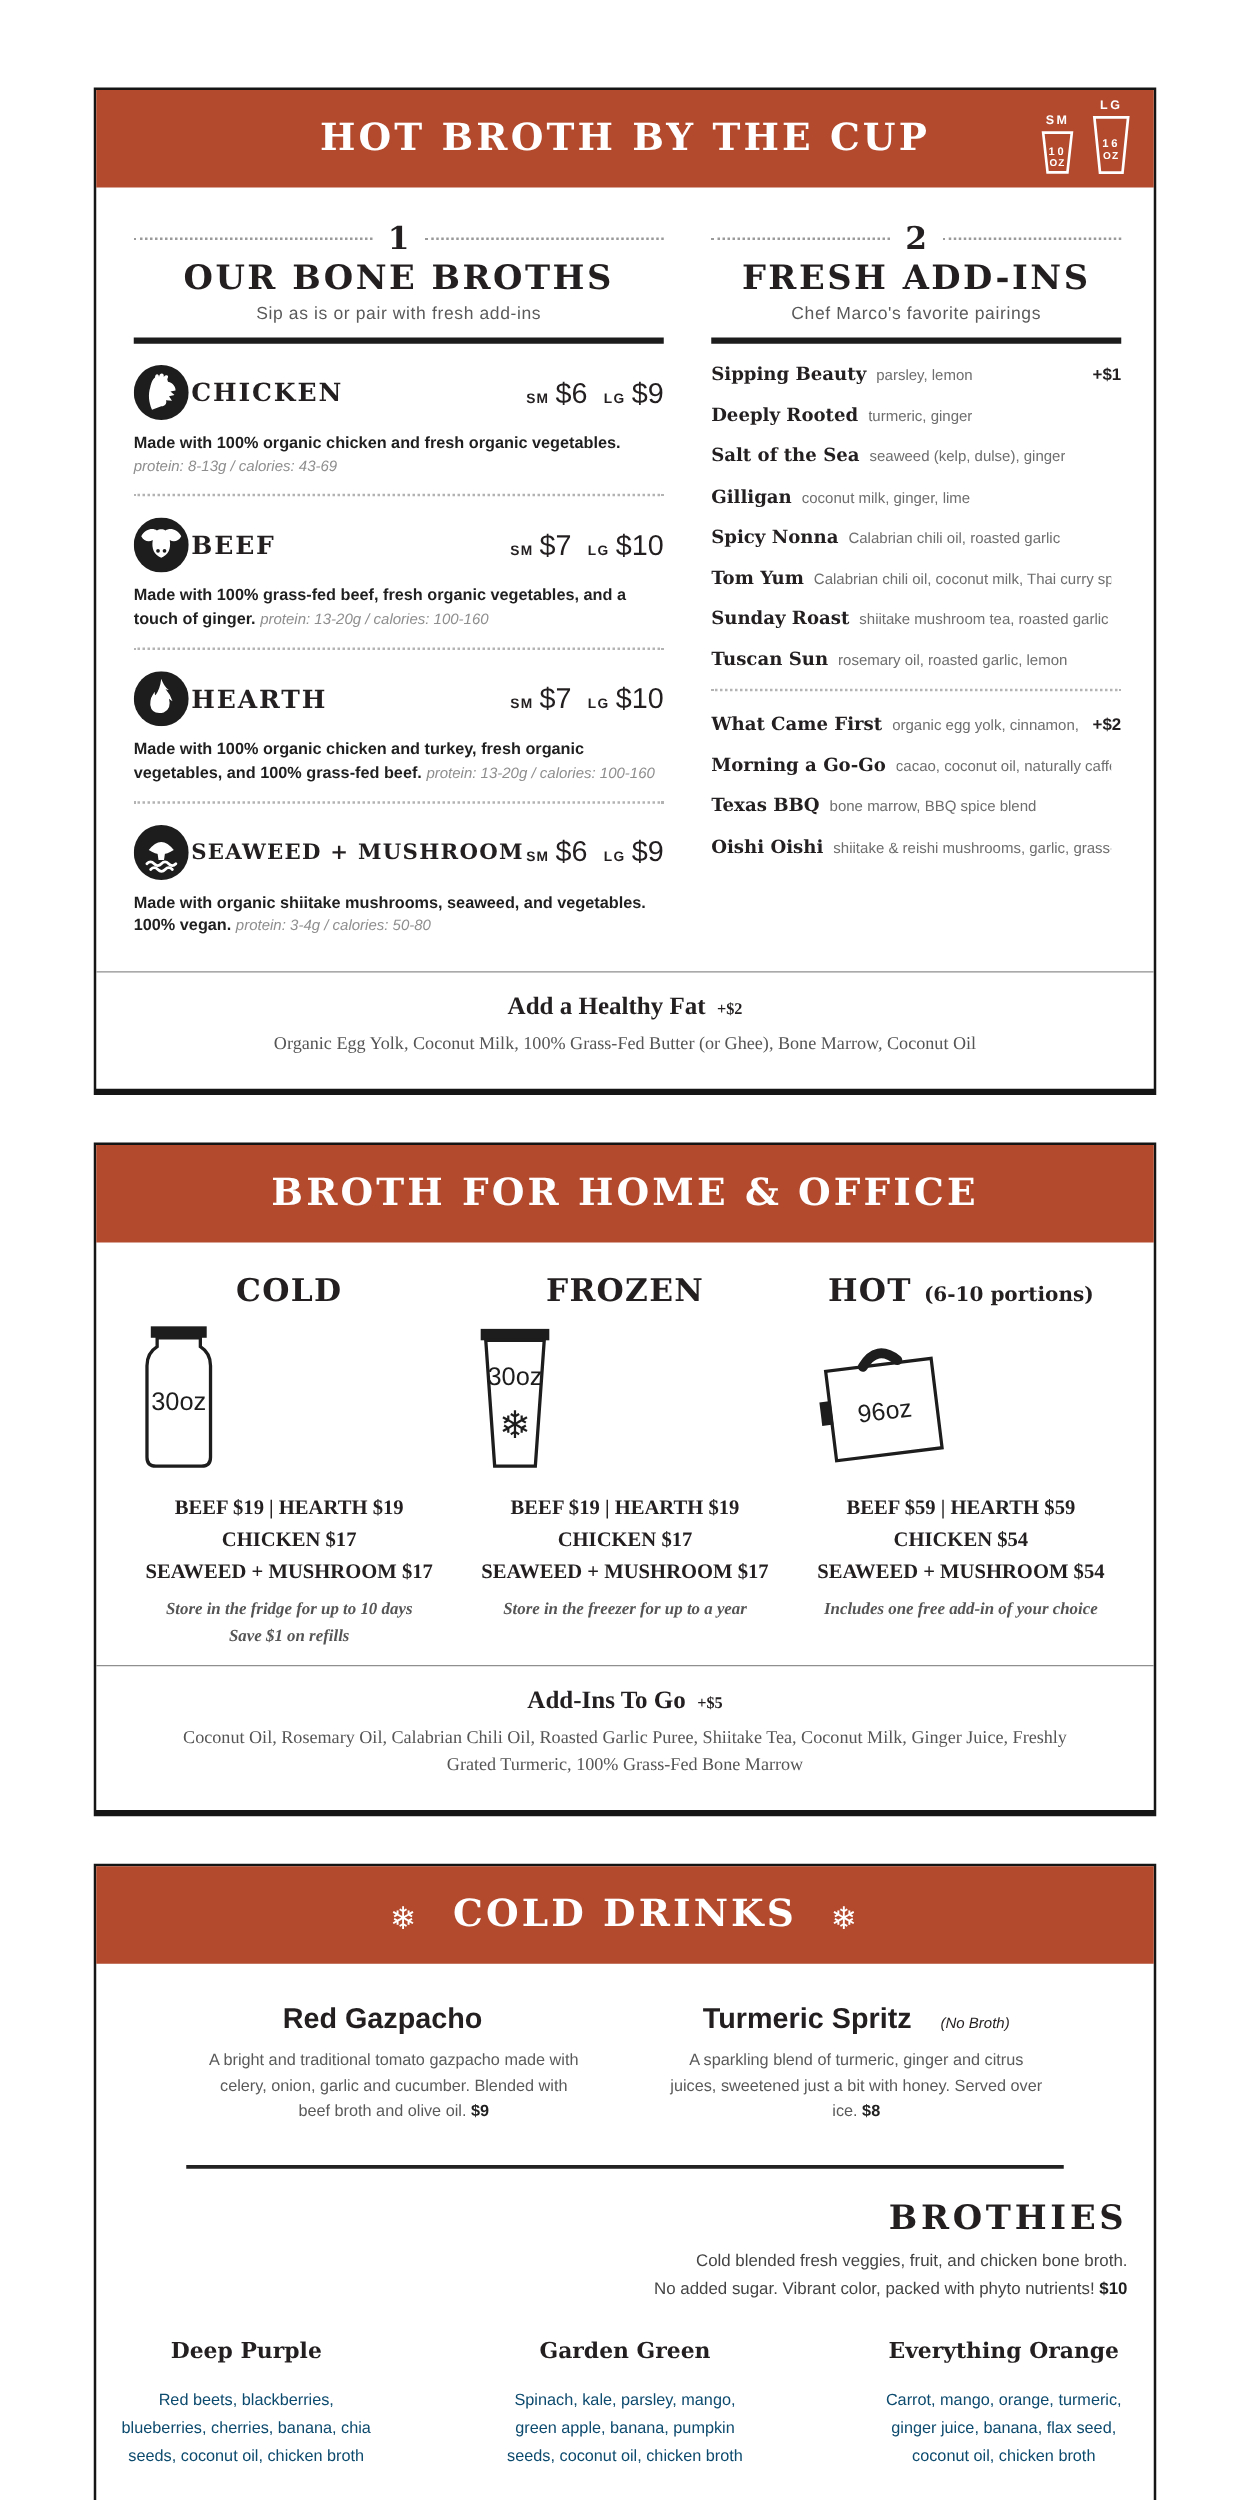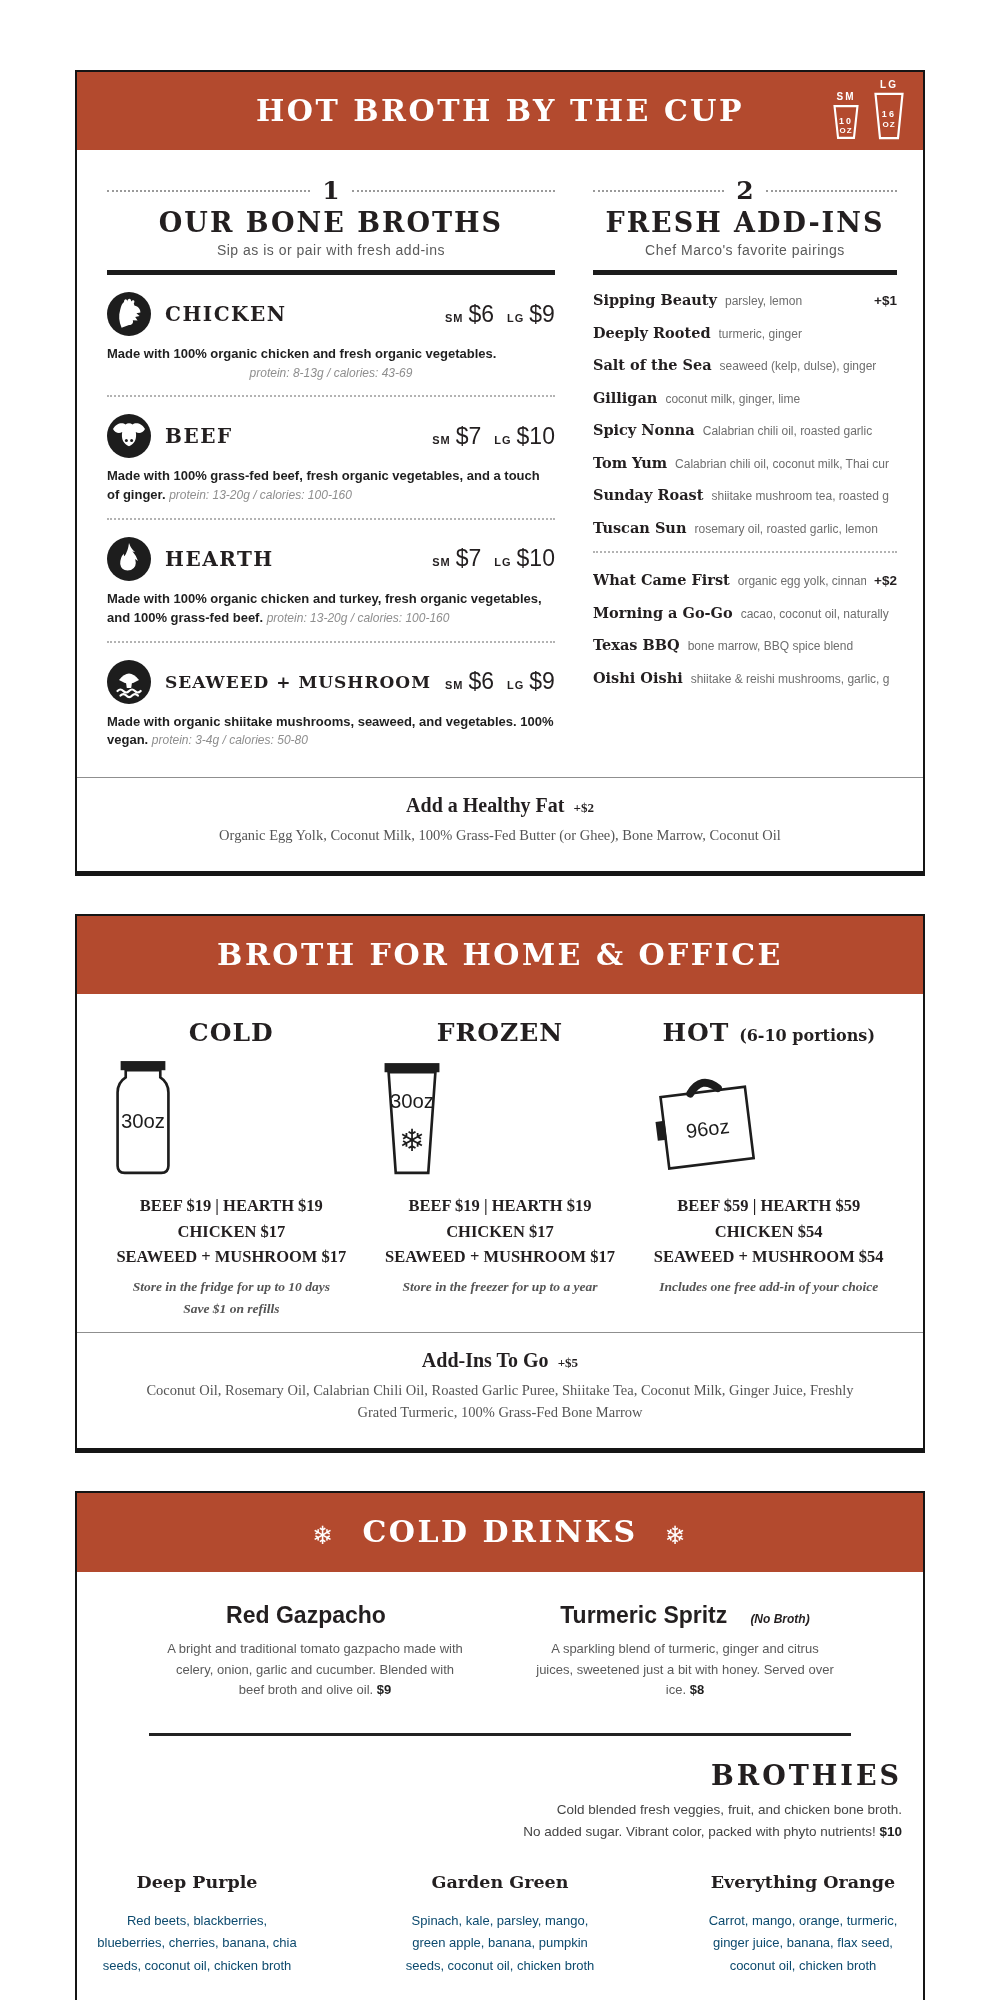--- a/index.html
+++ b/index.html
@@ -19,31 +19,31 @@
   .col-l{flex:0 0 360px;}
   .col-r{flex:1;min-width:0;}
   .numrow{display:flex;align-items:center;gap:12px;margin-bottom:2px;}
   .dotline{flex:1;border-top:2px dotted #9a9a9a;}
   .num{font-family:"DejaVu Serif",serif;font-weight:bold;font-size:25px;}
   .col-title{text-align:center;font-family:"DejaVu Serif",serif;font-weight:bold;font-size:27px;letter-spacing:2px;}
   .col-sub{text-align:center;color:#5a5a5a;font-size:14px;letter-spacing:0.5px;margin:4px 0 12px 0;font-family:"Liberation Sans",sans-serif;}
   .rule{height:5px;background:#1c1c1c;}
   
   .b-item{padding:17px 0 13px 0;}
-  .b-head{display:flex;align-items:center;gap:14px;}
+  .b-head{display:flex;align-items:center;gap:2px;}
   .b-icon{flex:0 0 44px;height:44px;}
   .b-name{font-family:"DejaVu Serif",serif;font-weight:bold;font-size:20px;letter-spacing:1.5px;white-space:nowrap;}
   .b-name.small{font-size:17px;letter-spacing:1px;}
   .b-prices{margin-left:auto;display:flex;align-items:baseline;gap:5px;white-space:nowrap;}
   .sz{font-family:"Liberation Sans",sans-serif;font-size:11px;font-weight:bold;letter-spacing:1px;}
   .sz.lg{margin-left:8px;}
   .amt{font-family:"Liberation Sans",sans-serif;font-size:23px;font-weight:normal;}
   .b-desc{margin-top:9px;font-family:"Liberation Sans",sans-serif;font-weight:bold;font-size:13px;line-height:1.45;color:#1f1f1f;}
   .b-nutr{font-family:"Liberation Sans",sans-serif;font-weight:normal;font-style:italic;color:#8e8e8e;font-size:12px;}
-  .b-nutr.block{display:block;margin-top:1px;text-align:center;}
+  .b-nutr.block{display:block;margin-top:1px;}
   .dotted{border-top:2px dotted #b3b3b3;}
   
   .ai-row{display:flex;align-items:baseline;margin:0 0 15.5px 0;white-space:nowrap;overflow:hidden;}
   .ai-name{font-family:"DejaVu Serif",serif;font-weight:bold;font-size:14.5px;flex-shrink:0;}
   .ai-desc{font-family:Liberation Sans, sans-serif;color:#6e6e6e;font-size:12px;margin-left:8px;flex-shrink:1;overflow:hidden;}
   .ai-price{font-family:"Liberation Sans",sans-serif;font-weight:bold;font-size:13.5px;margin-left:auto;padding-left:8px;flex-shrink:0;}
   .ai-divider{border-top:2px dotted #b3b3b3;margin:4px 0 18px 0;}
   .ai-list{padding-top:16px;}
   
   .strip{border-top:1px solid #8f8f8f;text-align:center;padding:16px 30px 24px 30px;margin-top:8px;}
@@ -56,21 +56,21 @@
   .h-name{font-family:"DejaVu Serif",serif;font-weight:bold;font-size:25px;letter-spacing:1px;}
   .h-suffix{font-size:16px;letter-spacing:0;}
   .h-icon{height:130px;display:flex;align-items:center;justify-content:flex-start;margin:6px 0 10px 0;}
   .h-row{font-family:"Liberation Serif",serif;font-weight:bold;font-size:16.5px;line-height:1.55;white-space:nowrap;}
   .h-note{font-family:"Liberation Serif",serif;font-style:italic;color:#555;font-size:13.5px;line-height:1.65;margin-top:6px;font-weight:bold;}
   .h-note + .h-note{margin-top:0;}
   
   .drinks{display:flex;justify-content:center;gap:70px;padding:30px 40px 8px 40px;}
   .drink{flex:0 0 300px;text-align:center;}
   .d-name{font-family:Liberation Sans, sans-serif;font-weight:bold;font-size:23px;}
-  .d-suffix{font-family:"Liberation Sans",sans-serif;font-weight:bold;font-style:italic;font-size:12px;margin-left:18px;}
+  .d-suffix{font-family:"Liberation Sans",sans-serif;font-weight:normal;font-style:italic;font-size:12px;margin-left:18px;}
   .d-desc{font-family:"Liberation Sans",sans-serif;color:#5a5a5a;font-size:13px;line-height:1.6;margin-top:10px;}
   .d-price{font-weight:bold;color:#1f1f1f;}
   .midrule{height:3px;background:#222;margin:24px 72px 4px 72px;}
   .brothies{text-align:right;padding:20px 21px 8px 30px;}
   .br-title{font-family:"DejaVu Serif",serif;font-weight:bold;font-size:27px;letter-spacing:3px;}
   .br-desc{font-family:"Liberation Sans",sans-serif;color:#444;font-size:13.5px;line-height:1.6;margin-top:8px;}
   .flavors{display:flex;justify-content:center;gap:73px;padding:22px 40px 34px 40px;}
   .flavor{flex:0 0 230px;text-align:center;}
   .f-name{font-family:"DejaVu Serif",serif;font-weight:bold;font-size:17.5px;}
   .f-ing{font-family:"Liberation Sans",sans-serif;color:#0c4a6e;font-size:13px;line-height:1.7;margin-top:18px;max-width:210px;margin-left:auto;margin-right:auto;}

